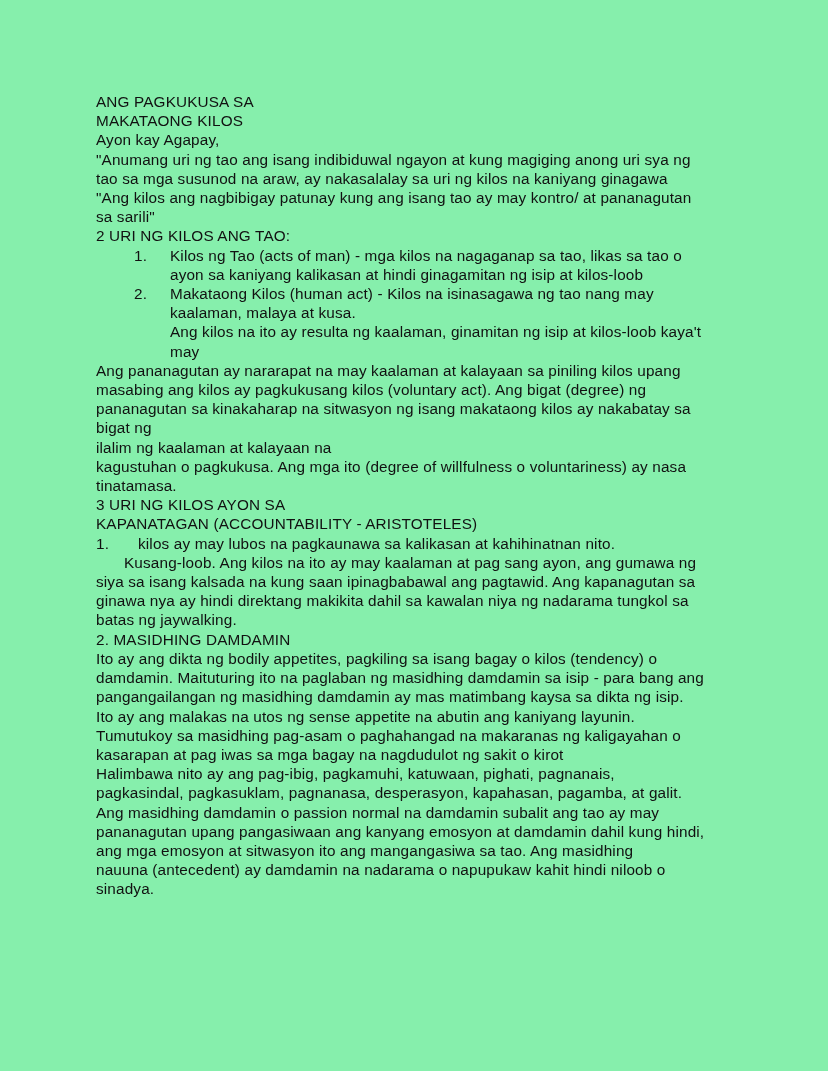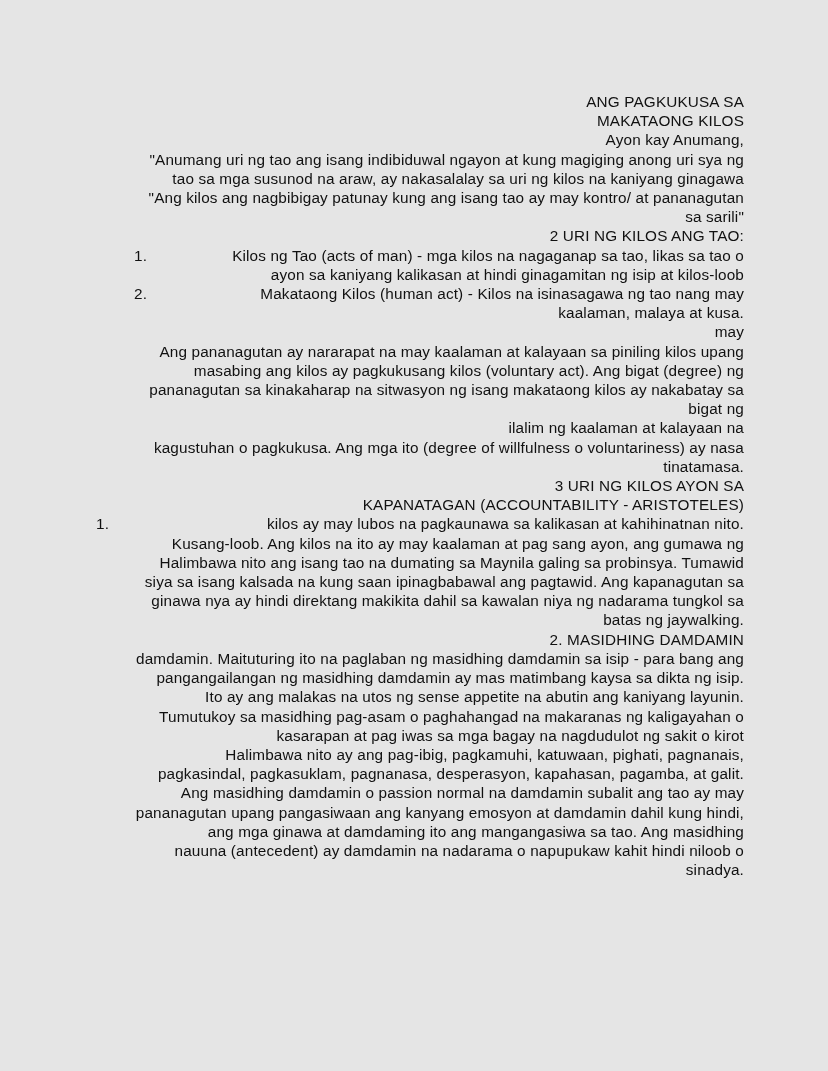--- a/index.html
+++ b/index.html
@@ -9,24 +9,23 @@
     background: #ffffff;
   }
   body {
     font-family: "Liberation Sans", sans-serif;
     color: #111111;
   }
   .page {
     position: relative;
     width: 828px;
     height: 1071px;
-    background: #e5e5e5;
+    background: #86efac;
     overflow: hidden;
     box-sizing: border-box;
-    text-align: right;
   }
   .doc-body {
     position: absolute;
     left: 96px;
     top: 92px;
     width: 648px;
     font-size: 15.3px;
     line-height: 19.2px;
     letter-spacing: 0.01em;
     -webkit-font-smoothing: antialiased;
@@ -77,21 +76,21 @@
 <body>
 
 <div class="page">
   <div class="doc-body">
 
     <div>
       <span class="line">ANG PAGKUKUSA SA</span>
       <span class="line">MAKATAONG KILOS</span>
     </div>
 
-    <span class="line">Ayon kay Anumang,</span>
+    <span class="line">Ayon kay Agapay,</span>
 
     <div>
       <span class="line">"Anumang uri ng tao ang isang indibiduwal ngayon at kung magiging anong uri sya ng</span>
       <span class="line">tao sa mga susunod na araw, ay nakasalalay sa uri ng kilos na kaniyang ginagawa</span>
     </div>
 
     <div>
       <span class="line">"Ang kilos ang nagbibigay patunay kung ang isang tao ay may kontro/ at pananagutan</span>
       <span class="line">sa sarili"</span>
     </div>
@@ -101,20 +100,21 @@
     <div class="list-a">
       <div class="li">
         <span class="marker">1.</span>
         <span class="line">Kilos ng Tao (acts of man) - mga kilos na nagaganap sa tao, likas sa tao o</span>
         <span class="line">ayon sa kaniyang kalikasan at hindi ginagamitan ng isip at kilos-loob</span>
       </div>
       <div class="li">
         <span class="marker">2.</span>
         <span class="line">Makataong Kilos (human act) - Kilos na isinasagawa ng tao nang may</span>
         <span class="line">kaalaman, malaya at kusa.</span>
+        <span class="line">Ang kilos na ito ay resulta ng kaalaman, ginamitan ng isip at kilos-loob kaya't</span>
         <span class="line">may</span>
       </div>
     </div>
 
     <div>
       <span class="line">Ang pananagutan ay nararapat na may kaalaman at kalayaan sa piniling kilos upang</span>
       <span class="line">masabing ang kilos ay pagkukusang kilos (voluntary act). Ang bigat (degree) ng</span>
       <span class="line">pananagutan sa kinakaharap na sitwasyon ng isang makataong kilos ay nakabatay sa</span>
       <span class="line">bigat ng</span>
       <span class="line">ilalim ng kaalaman at kalayaan na</span>
@@ -129,37 +129,37 @@
 
     <div class="list-b">
       <div class="li">
         <span class="marker">1.</span>
         <span class="line cont">kilos ay may lubos na pagkaunawa sa kalikasan at kahihinatnan nito.</span>
         <span class="line">Kusang-loob. Ang kilos na ito ay may kaalaman at pag sang ayon, ang gumawa ng</span>
       </div>
     </div>
 
     <div>
-      <span class="line">Halimbawa nito ang isang tao na dumating sa Maynila galing sa probinsya. Tumawid</span>
       <span class="line">siya sa isang kalsada na kung saan ipinagbabawal ang pagtawid. Ang kapanagutan sa</span>
       <span class="line">ginawa nya ay hindi direktang makikita dahil sa kawalan niya ng nadarama tungkol sa</span>
       <span class="line">batas ng jaywalking.</span>
     </div>
 
     <span class="line">2. MASIDHING DAMDAMIN</span>
 
     <div>
+      <span class="line">Ito ay ang dikta ng bodily appetites, pagkiling sa isang bagay o kilos (tendency) o</span>
       <span class="line">damdamin. Maituturing ito na paglaban ng masidhing damdamin sa isip - para bang ang</span>
       <span class="line">pangangailangan ng masidhing damdamin ay mas matimbang kaysa sa dikta ng isip.</span>
       <span class="line">Ito ay ang malakas na utos ng sense appetite na abutin ang kaniyang layunin.</span>
       <span class="line">Tumutukoy sa masidhing pag-asam o paghahangad na makaranas ng kaligayahan o</span>
       <span class="line">kasarapan at pag iwas sa mga bagay na nagdudulot ng sakit o kirot</span>
       <span class="line">Halimbawa nito ay ang pag-ibig, pagkamuhi, katuwaan, pighati, pagnanais,</span>
       <span class="line">pagkasindal, pagkasuklam, pagnanasa, desperasyon, kapahasan, pagamba, at galit.</span>
       <span class="line">Ang masidhing damdamin o passion normal na damdamin subalit ang tao ay may</span>
       <span class="line">pananagutan upang pangasiwaan ang kanyang emosyon at damdamin dahil kung hindi,</span>
-      <span class="line">ang mga ginawa at damdaming ito ang mangangasiwa sa tao. Ang masidhing</span>
+      <span class="line">ang mga emosyon at sitwasyon ito ang mangangasiwa sa tao. Ang masidhing</span>
       <span class="line">nauuna (antecedent) ay damdamin na nadarama o napupukaw kahit hindi niloob o</span>
       <span class="line">sinadya.</span>
     </div>
 
   </div>
 </div>
 
 </body></html>

